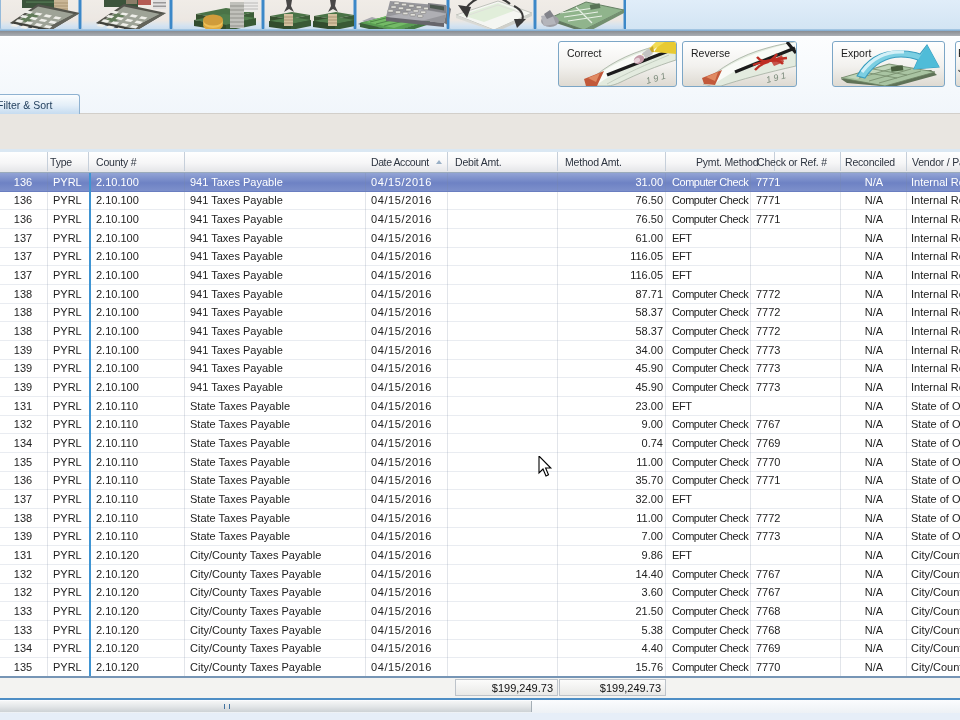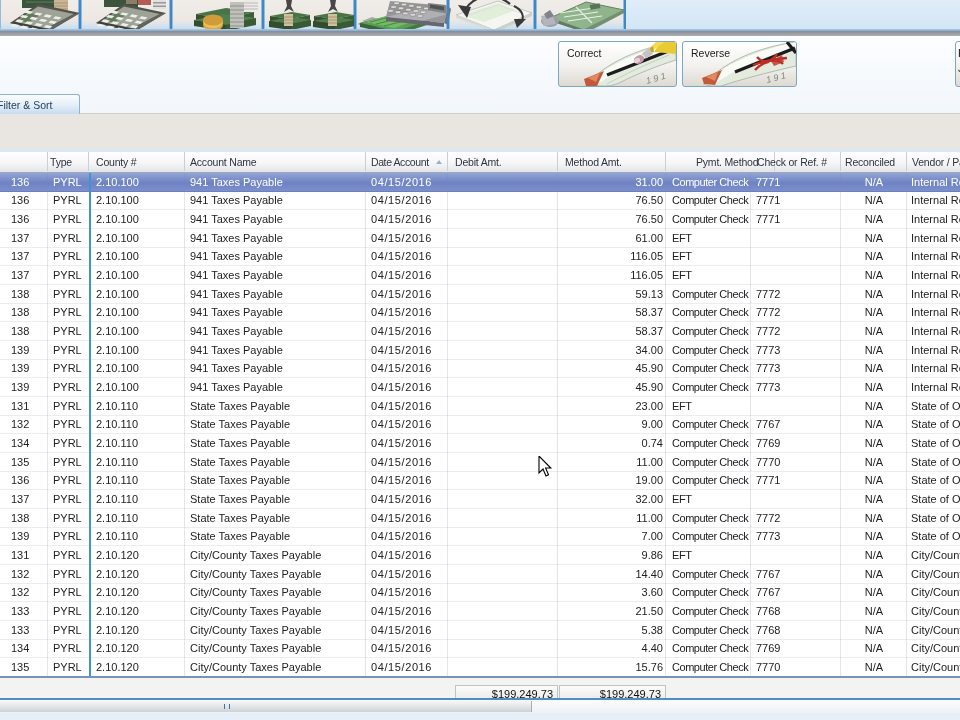--- a/index.html
+++ b/index.html
@@ -23,33 +23,33 @@
 #header .hc{position:absolute;top:0;height:19px;border-right:1px solid #c6cfda;box-sizing:border-box}
 #header .hc span{position:absolute;top:3.5px;font-size:10.5px;letter-spacing:-0.2px;color:#2d3440;white-space:nowrap}
 #sortarrow{position:absolute;left:70px;top:8px;width:0;height:0;border-left:3.5px solid transparent;border-right:3.5px solid transparent;border-bottom:4.5px solid #9ab0c6}
 #grid{position:absolute;left:0;top:173px;width:960px;height:504px;background:#fff;overflow:hidden}
 .vline{position:absolute;top:0;height:504px;width:1px;background:rgba(125,138,160,0.22)}
 .vblue{position:absolute;top:0;height:504px;width:2px;background:#3f94d2;left:89px}
 .row{position:absolute;left:0;width:960px;height:18.685px;box-sizing:border-box;border-bottom:1px solid #e9ecf1}
 .row span{position:absolute;top:2.8px;font-size:11px;color:#222;white-space:nowrap}
 .row.sel{background:linear-gradient(#93a4d5,#6e82c4 55%,#7d90cb);border-bottom:1px solid #6a7ec0}
 .row.sel span{color:#fff}
-.c0{left:11px;width:46px;text-align:left}
+.c0{left:0;width:46px;text-align:center}
 .c1{left:53px}
 .c2{left:96px}
 .c3{left:190px}
 .c4{left:371px;letter-spacing:0.6px}
 .c6{left:558px;width:105px;text-align:right}
 .c7{left:672px;letter-spacing:-0.45px}
 .c8{left:756px}
 .c9{left:841px;width:66px;text-align:center}
 .c10{left:911px}
 #gridbot{position:absolute;left:0;top:676px;width:960px;height:2px;background:#7695b5}
 #totals{position:absolute;left:0;top:678px;width:960px;height:20px;background:#f3f3f1}
-#totals .tc{position:absolute;top:7px;height:17px;border:1px solid #bdc3ca;background:linear-gradient(#fcfcfb,#e9e9e7);box-sizing:border-box}
+#totals .tc{position:absolute;top:1px;height:17px;border:1px solid #bdc3ca;background:linear-gradient(#fcfcfb,#e9e9e7);box-sizing:border-box}
 #totals .tc span{position:absolute;top:2px;right:4px;font-size:11px;color:#101010}
 #blueline{position:absolute;left:0;top:698px;width:960px;height:2px;background:#4e8ec5}
 #scroll{position:absolute;left:0;top:700px;width:960px;height:13px;background:linear-gradient(#fbfcfe,#edf1f5);border-bottom:1px solid #c3d2e0}
 #thumb{position:absolute;left:-40px;top:0.5px;width:572px;height:11.5px;border-right:1.5px solid #a4aeb6;background:linear-gradient(#f5f6f6,#e3e6e8 50%,#cdd2d5);box-sizing:border-box}
 #grip{position:absolute;left:264px;top:3.5px;width:4px;height:4.5px;border-left:1.5px solid #41729f;border-right:1.5px solid #41729f}
 #bottom{position:absolute;left:0;top:713px;width:960px;height:7px;background:#e6eef8}
 </style>
 </head>
 <body>
 <div id="page">
@@ -249,42 +249,52 @@
           <path d="M20,42 C36,26 58,13 84,6 C94,3 105,1 113,0 L113,24 C86,30 56,38 38,44 L28,44 Z" fill="#e3ebdf" stroke="#a3ad9f" stroke-width="0.8"></path>
           <path d="M20,42 C40,24 70,9 113,0 L113,6 C84,13 52,27 30,43 Z" fill="#f9fbf7"></path>
           <polygon points="19,36 39,28 32,43 21,42" fill="#c2593a"></polygon>
           <polygon points="23,35 35,30 32,39" fill="#e08a62"></polygon>
           <path d="M52,30 C72,22 94,13 112,6 M104,0 L113,11" stroke="#1c1c1c" stroke-width="3.2" fill="none"></path>
           <path d="M72,28 C80,18 86,24 94,12 M74,15 C82,25 92,13 100,22 M70,23 C80,19 94,17 104,16" stroke="#bf2e24" stroke-width="2.4" fill="none"></path>
           <polygon points="88,19 99,13 101,20 91,24" fill="#bf2e24" opacity="0.8"></polygon>
           <text x="84" y="41" font-size="9" fill="#7a8a7a" transform="rotate(-14 84 41)" font-style="italic">1 9 1</text>
         </svg>
       </div>
+  <div class="btn" style="left:832px;width:113px">
+        <span class="lbl">Export</span>
+        <svg style="position:absolute;left:0;top:0" width="111" height="44" viewBox="0 0 111 44">
+          <polygon points="8,37 14,41 60,45 104,33 98,28" fill="#5f7257"></polygon>
+          <polygon points="8,36 56,22 102,30 52,44" fill="#a9c4a2" stroke="#6b8162" stroke-width="0.8"></polygon>
+          <polygon points="14,35 56,23 64,25 24,37" fill="#c2d6bb"></polygon>
+          <path d="M26,36 L68,24 M36,39 L78,27 M46,41 L88,29 M40,27 L74,33 M30,30 L64,36" stroke="#78906f" stroke-width="0.9"></path>
+          <rect x="58" y="24" width="12" height="5" transform="rotate(-8 64 26)" fill="#49603f"></rect>
+          <path d="M24,34 C34,16 50,8 70,9 C77,9.3 83,10.5 87,12 L94,3 L106,25 L81,27 L85,18 C80,16 74,15 68,15 C54,15 42,21 32,36 Z" fill="#7ccfe2" stroke="#3a9ec0" stroke-width="1.1"></path>
+          <path d="M29,30 C40,15 55,9 71,10" stroke="#d3f0f7" stroke-width="3.2" fill="none"></path>
+          <path d="M94,3 L106,25 L81,27 L85,18 Z" fill="#4fbcd8"></path>
+        </svg>
+      </div>
   <div class="btn" style="left:955px;width:40px">
         <span class="lbl" style="left:2px;top:4px;line-height:1.35;font-size:11px">Pr<br>Jo</span>
       </div>
 </div>
 
 <div id="tab">
       <span>Filter &amp; Sort</span>
     </div>
 <div id="panel"></div>
 
 <div id="hdrstrip"></div>
 <div id="header">
   <div class="hc" style="left:0;width:48px"></div>
   <div class="hc" style="left:48px;width:41px">
         <span style="left:2px">Type</span>
       </div>
   <div class="hc" style="left:89px;width:96px">
         <span style="left:7px">County #</span>
       </div>
-  <div class="hc" style="left:185px;width:181px">
-        <span style="left:5px">Account Name</span>
-      </div>
   <div class="hc" style="left:366px;width:82px">
         <span style="left:5px;letter-spacing:-0.4px">Date Account</span>
         <div id="sortarrow"></div>
       </div>
   <div class="hc" style="left:448px;width:110px">
         <span style="left:7px">Debit Amt.</span>
       </div>
   <div class="hc" style="left:558px;width:108px">
         <span style="left:7px">Method Amt.</span>
       </div>
@@ -371,21 +381,21 @@
       <span class="c7">EFT</span>
       <span class="c9">N/A</span>
       <span class="c10">Internal Rev</span>
     </div>
 <div class="row" style="top:285.00px">
       <span class="c0">138</span>
       <span class="c1">PYRL</span>
       <span class="c2">2.10.100</span>
       <span class="c3">941 Taxes Payable</span>
       <span class="c4">04/15/2016</span>
-      <span class="c6">59.13</span>
+      <span class="c6">87.71</span>
       <span class="c7">Computer Check</span>
       <span class="c8">7772</span>
       <span class="c9">N/A</span>
       <span class="c10">Internal Rev</span>
     </div>
 <div class="row" style="top:303.66px">
       <span class="c0">138</span>
       <span class="c1">PYRL</span>
       <span class="c2">2.10.100</span>
       <span class="c3">941 Taxes Payable</span>
@@ -490,21 +500,21 @@
       <span class="c8">7770</span>
       <span class="c9">N/A</span>
       <span class="c10">State of OH</span>
     </div>
 <div class="row" style="top:471.66px">
       <span class="c0">136</span>
       <span class="c1">PYRL</span>
       <span class="c2">2.10.110</span>
       <span class="c3">State Taxes Payable</span>
       <span class="c4">04/15/2016</span>
-      <span class="c6">19.00</span>
+      <span class="c6">35.70</span>
       <span class="c7">Computer Check</span>
       <span class="c8">7771</span>
       <span class="c9">N/A</span>
       <span class="c10">State of OH</span>
     </div>
 <div class="row" style="top:490.32px">
       <span class="c0">137</span>
       <span class="c1">PYRL</span>
       <span class="c2">2.10.110</span>
       <span class="c3">State Taxes Payable</span>

